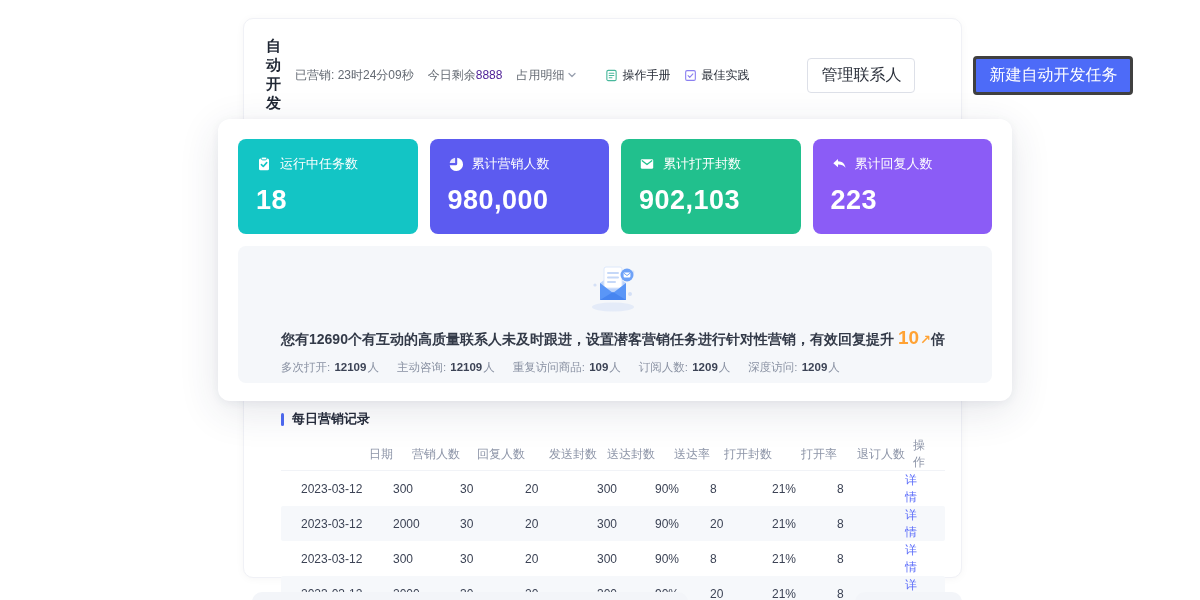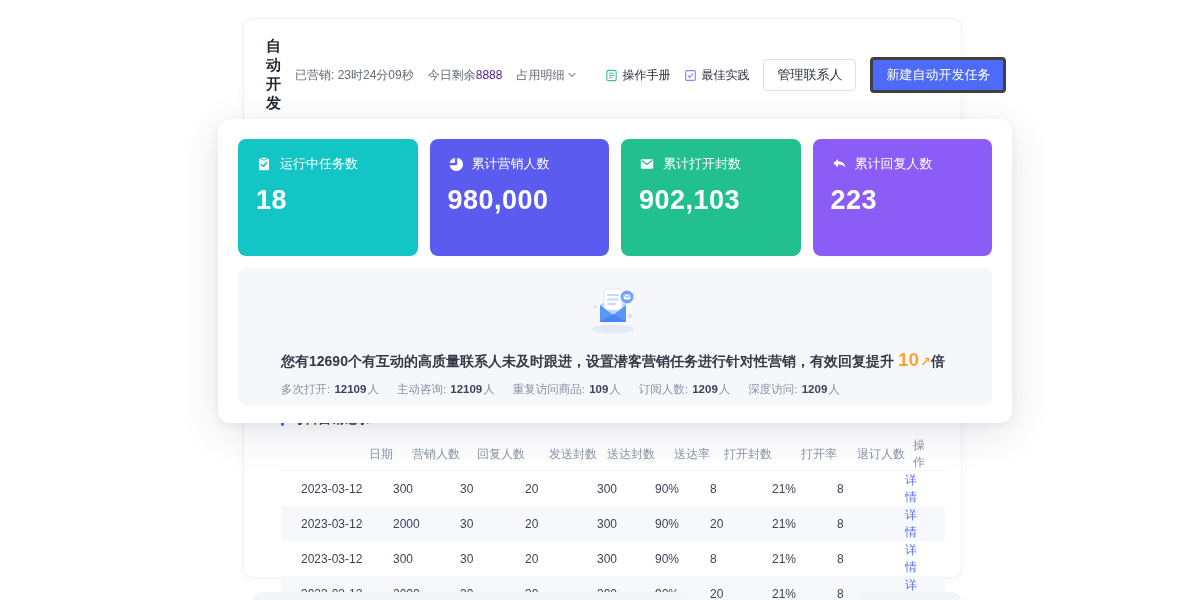--- a/index.html
+++ b/index.html
@@ -11,21 +11,21 @@
     background:#fff; border:1px solid #f0f1f6; border-radius:10px;
     box-shadow:0 1px 8px rgba(31,35,41,.04); }
 
   .card-header { display:flex; align-items:center; padding:18px 22px 12px; gap:14px; }
   .page-title { font-size:15px; font-weight:700; color:#1f2633; }
   .hdr-muted { font-size:12px; color:#646a73; white-space:nowrap; }
   .hdr-orange { color:#4c1d95; }
   .usage { display:flex; align-items:center; gap:3px; cursor:pointer; }
   .hdr-spacer { flex:1; }
   .hdr-link { display:flex; align-items:center; gap:4px; font-size:12px; color:#2a2f3a; cursor:pointer; white-space:nowrap; }
-  .btn { font-size:13px; border-radius:4px; padding:6px 13px; cursor:pointer; white-space:nowrap; }
+  .btn { font-size:16px; border-radius:4px; padding:6px 13px; cursor:pointer; white-space:nowrap;margin-left:44px; }
   .btn-ghost { background:#fff; border:1px solid #dde0e8; color:#2a2f3a; }
   .btn-primary { background:#4d6bf8; border:3px solid #404040; color:#fff; }
 
   .tabs-row { display:flex; align-items:center; gap:26px; padding:12px 22px 16px;
     border-bottom:1px solid #f0f2f6; }
   .tab { font-size:13px; color:#272e3b; cursor:pointer; white-space:nowrap; }
   .tab.active { color:#4e6af3; }
   .tabs-spacer { flex:1; }
   .select-box, .date-box { display:flex; align-items:center; gap:6px; border:1px solid #e3e5ec;
     border-radius:4px; padding:6px 10px; font-size:12px; color:#3a4051; cursor:pointer; white-space:nowrap; }
@@ -47,21 +47,21 @@
   .tr { height:35px; border-radius:2px; }
   .tr.alt { background:#f6f8fb; }
   .td { font-size:12px; color:#3c4355; }
   .detail-link { font-size:12px; color:#5b6cfa; cursor:pointer; }
 
   
   .overlay { position:absolute; left:218px; top:119px; width:794px;
     background:#fff; border-radius:12px; padding:20px 20px 18px;
     box-shadow:0 10px 40px rgba(40,50,80,.12), 0 2px 8px rgba(40,50,80,.06); }
   .cards-row { display:flex; gap:12px; }
-  .stat-card { flex:1; height:117px; border-radius:8px; padding:16px 18px 0; color:#fff; }
+  .stat-card { flex:1; height:95px; border-radius:8px; padding:16px 18px 0; color:#fff; }
   .stat-top { display:flex; align-items:center; gap:8px; font-size:13px; }
   .stat-top svg { width:16px; height:16px; display:block; }
   .stat-value { margin-top:12px; font-size:27px; font-weight:700; letter-spacing:.5px; }
 
   .notice { margin-top:12px; background:#f5f7fa; border-radius:8px; min-height:76px;
     display:flex; align-items:center; gap:10px; padding:8px 14px 8px 10px;flex-direction:column; }
   .illus { width:64px; height:62px; flex:0 0 64px; }
   .notice-body { flex:1; }
   .notice-main { font-size:14px; font-weight:600; color:#333a48; line-height:20px; }
   .hl-num { color:#ffa234; font-size:19px; font-weight:700; padding:0 1px 0 4px; }

